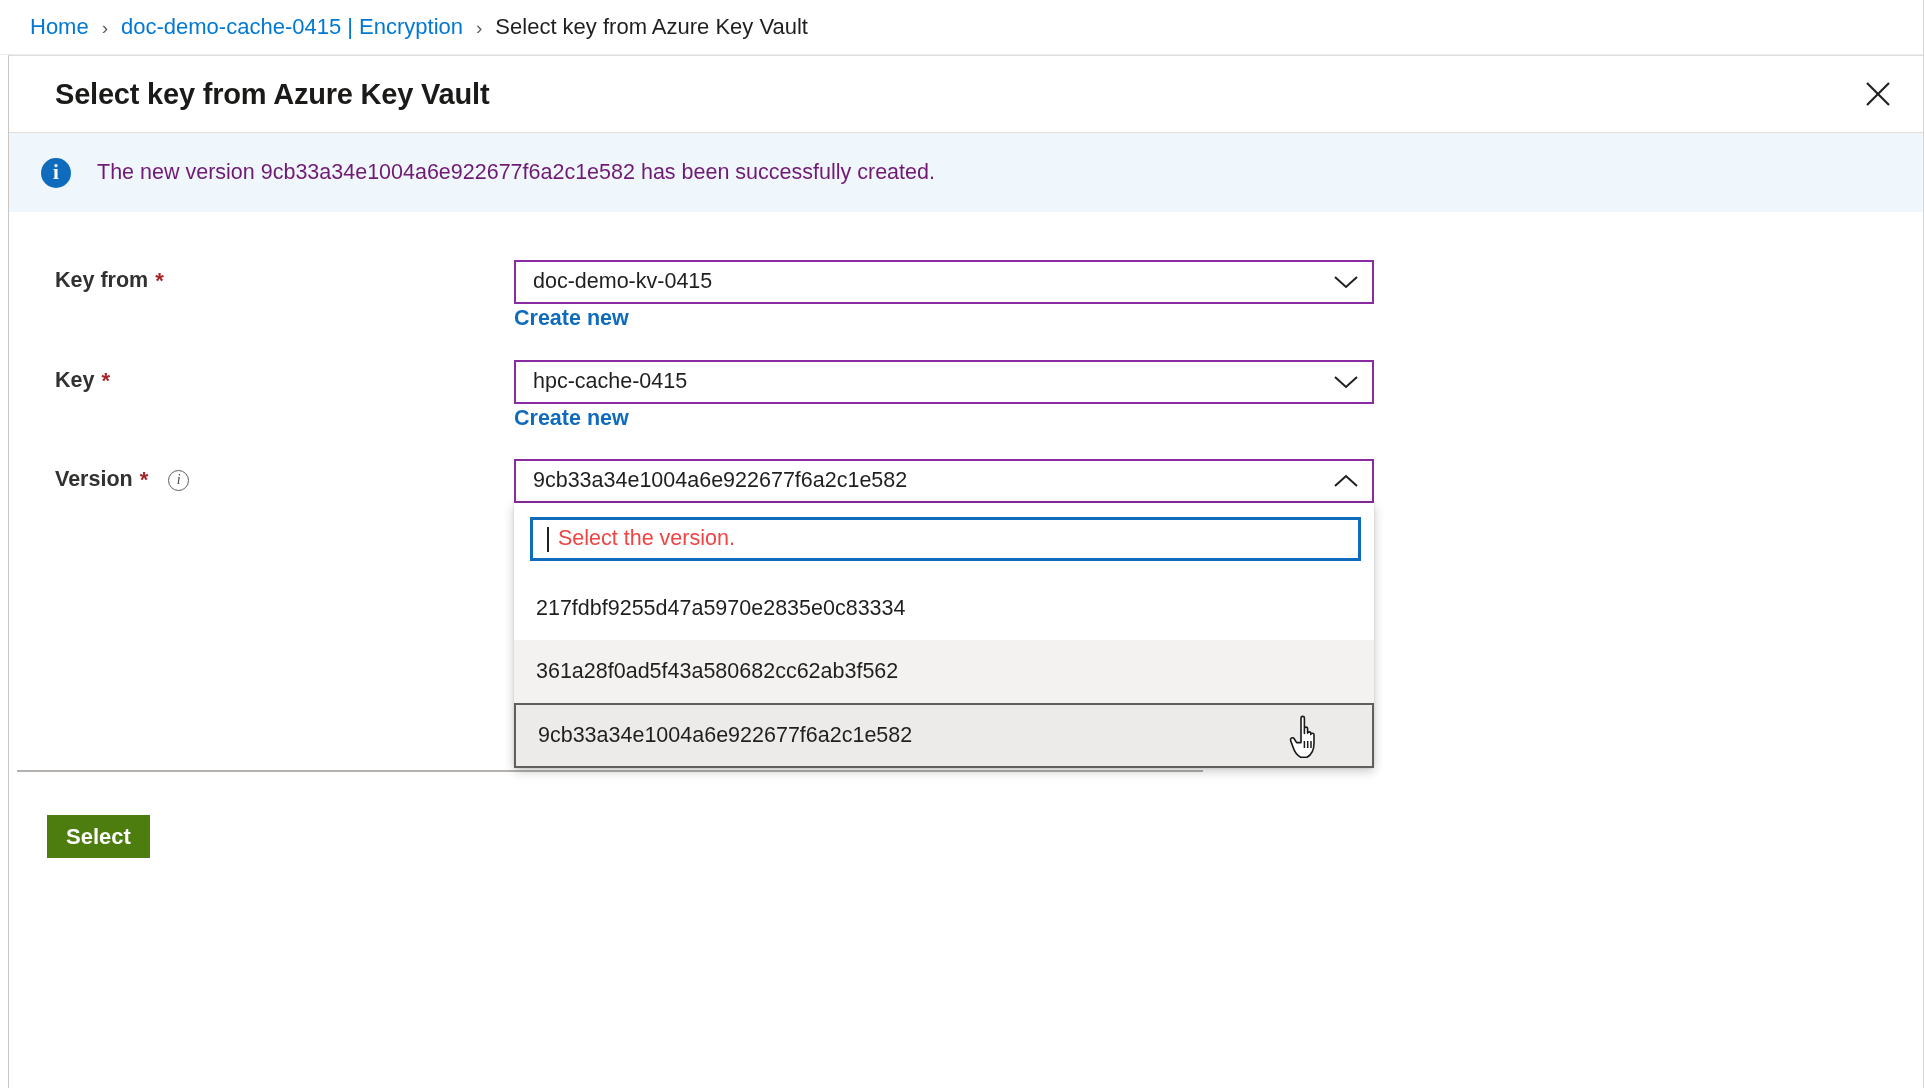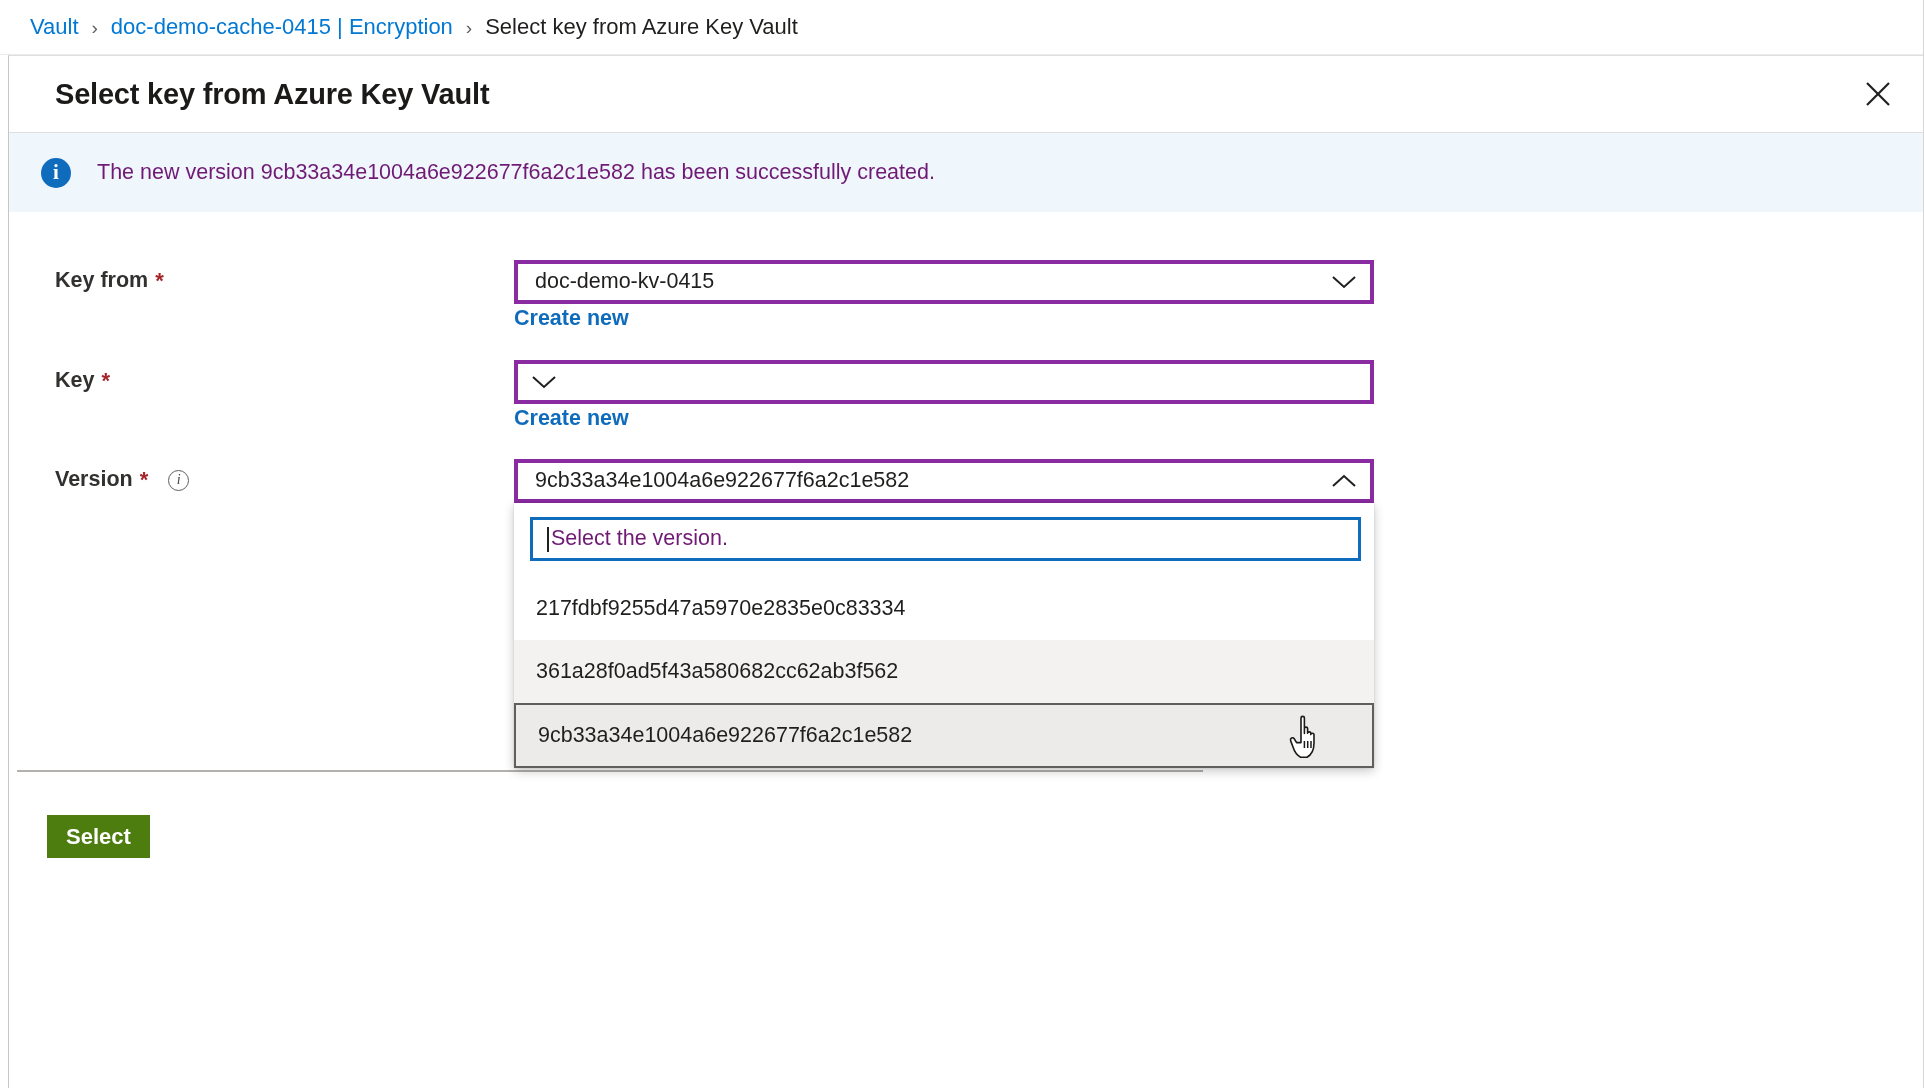--- a/index.html
+++ b/index.html
@@ -184,21 +184,21 @@
     position: relative;
     width: 860px;
     flex: 0 0 860px;
   }
 
   
   .combo {
     position: relative;
     width: 860px;
     height: 44px;
-    border: 4px solid #f97316;
+    border: 2px solid #f97316;
     border-color: #8a2ba2;
     background: #ffffff;
     box-sizing: border-box;
     display: flex;
     align-items: center;
     cursor: pointer;
   }
   .combo-value {
     font-size: 21.5px;
     color: #201f1e;
@@ -252,22 +252,22 @@
   }
   .caret-bar {
     width: 2px;
     height: 25px;
     background: #201f1e;
     margin-left: 14px;
     flex: 0 0 2px;
   }
   .dropdown-search-placeholder {
     font-size: 21.5px;
-    color: #701a75;
-    margin-left: 2px;
+    color: #ef4444;
+    margin-left: 9px;
     line-height: 1;
     user-select: none;
   }
   .option {
     position: relative;
     height: 63px;
     display: flex;
     align-items: center;
     padding-left: 22px;
     font-size: 21.5px;
@@ -319,21 +319,21 @@
     align-items: center;
     justify-content: center;
   }
 </style>
 </head>
 <body>
 
 <div id="screen">
 
   <div class="breadcrumb-bar">
-    <span class="crumb">Vault</span>
+    <span class="crumb">Home</span>
     <span class="crumb-sep">›</span>
     <span class="crumb">doc-demo-cache-0415 | Encryption</span>
     <span class="crumb-sep">›</span>
     <span class="crumb current">Select key from Azure Key Vault</span>
   </div>
 
   <div class="blade">
 
     <div class="blade-header">
       <div class="blade-title">Select key from Azure Key Vault</div>
@@ -370,20 +370,21 @@
         </div>
       </div>
 
       <div class="form-row">
         <div class="field-label">
           <span>Key</span>
           <span class="req-star">*</span>
         </div>
         <div class="field-col">
           <div class="combo">
+            <span class="combo-value">hpc-cache-0415</span>
             <span class="combo-chevron">
               <svg width="26" height="16" viewBox="0 0 26 16" aria-hidden="true">
                 <polyline points="2,3 13,13 24,3" fill="none" stroke="#201f1e" stroke-width="2"></polyline>
               </svg>
             </span>
           </div>
           <span class="create-new">Create new</span>
         </div>
       </div>
 

